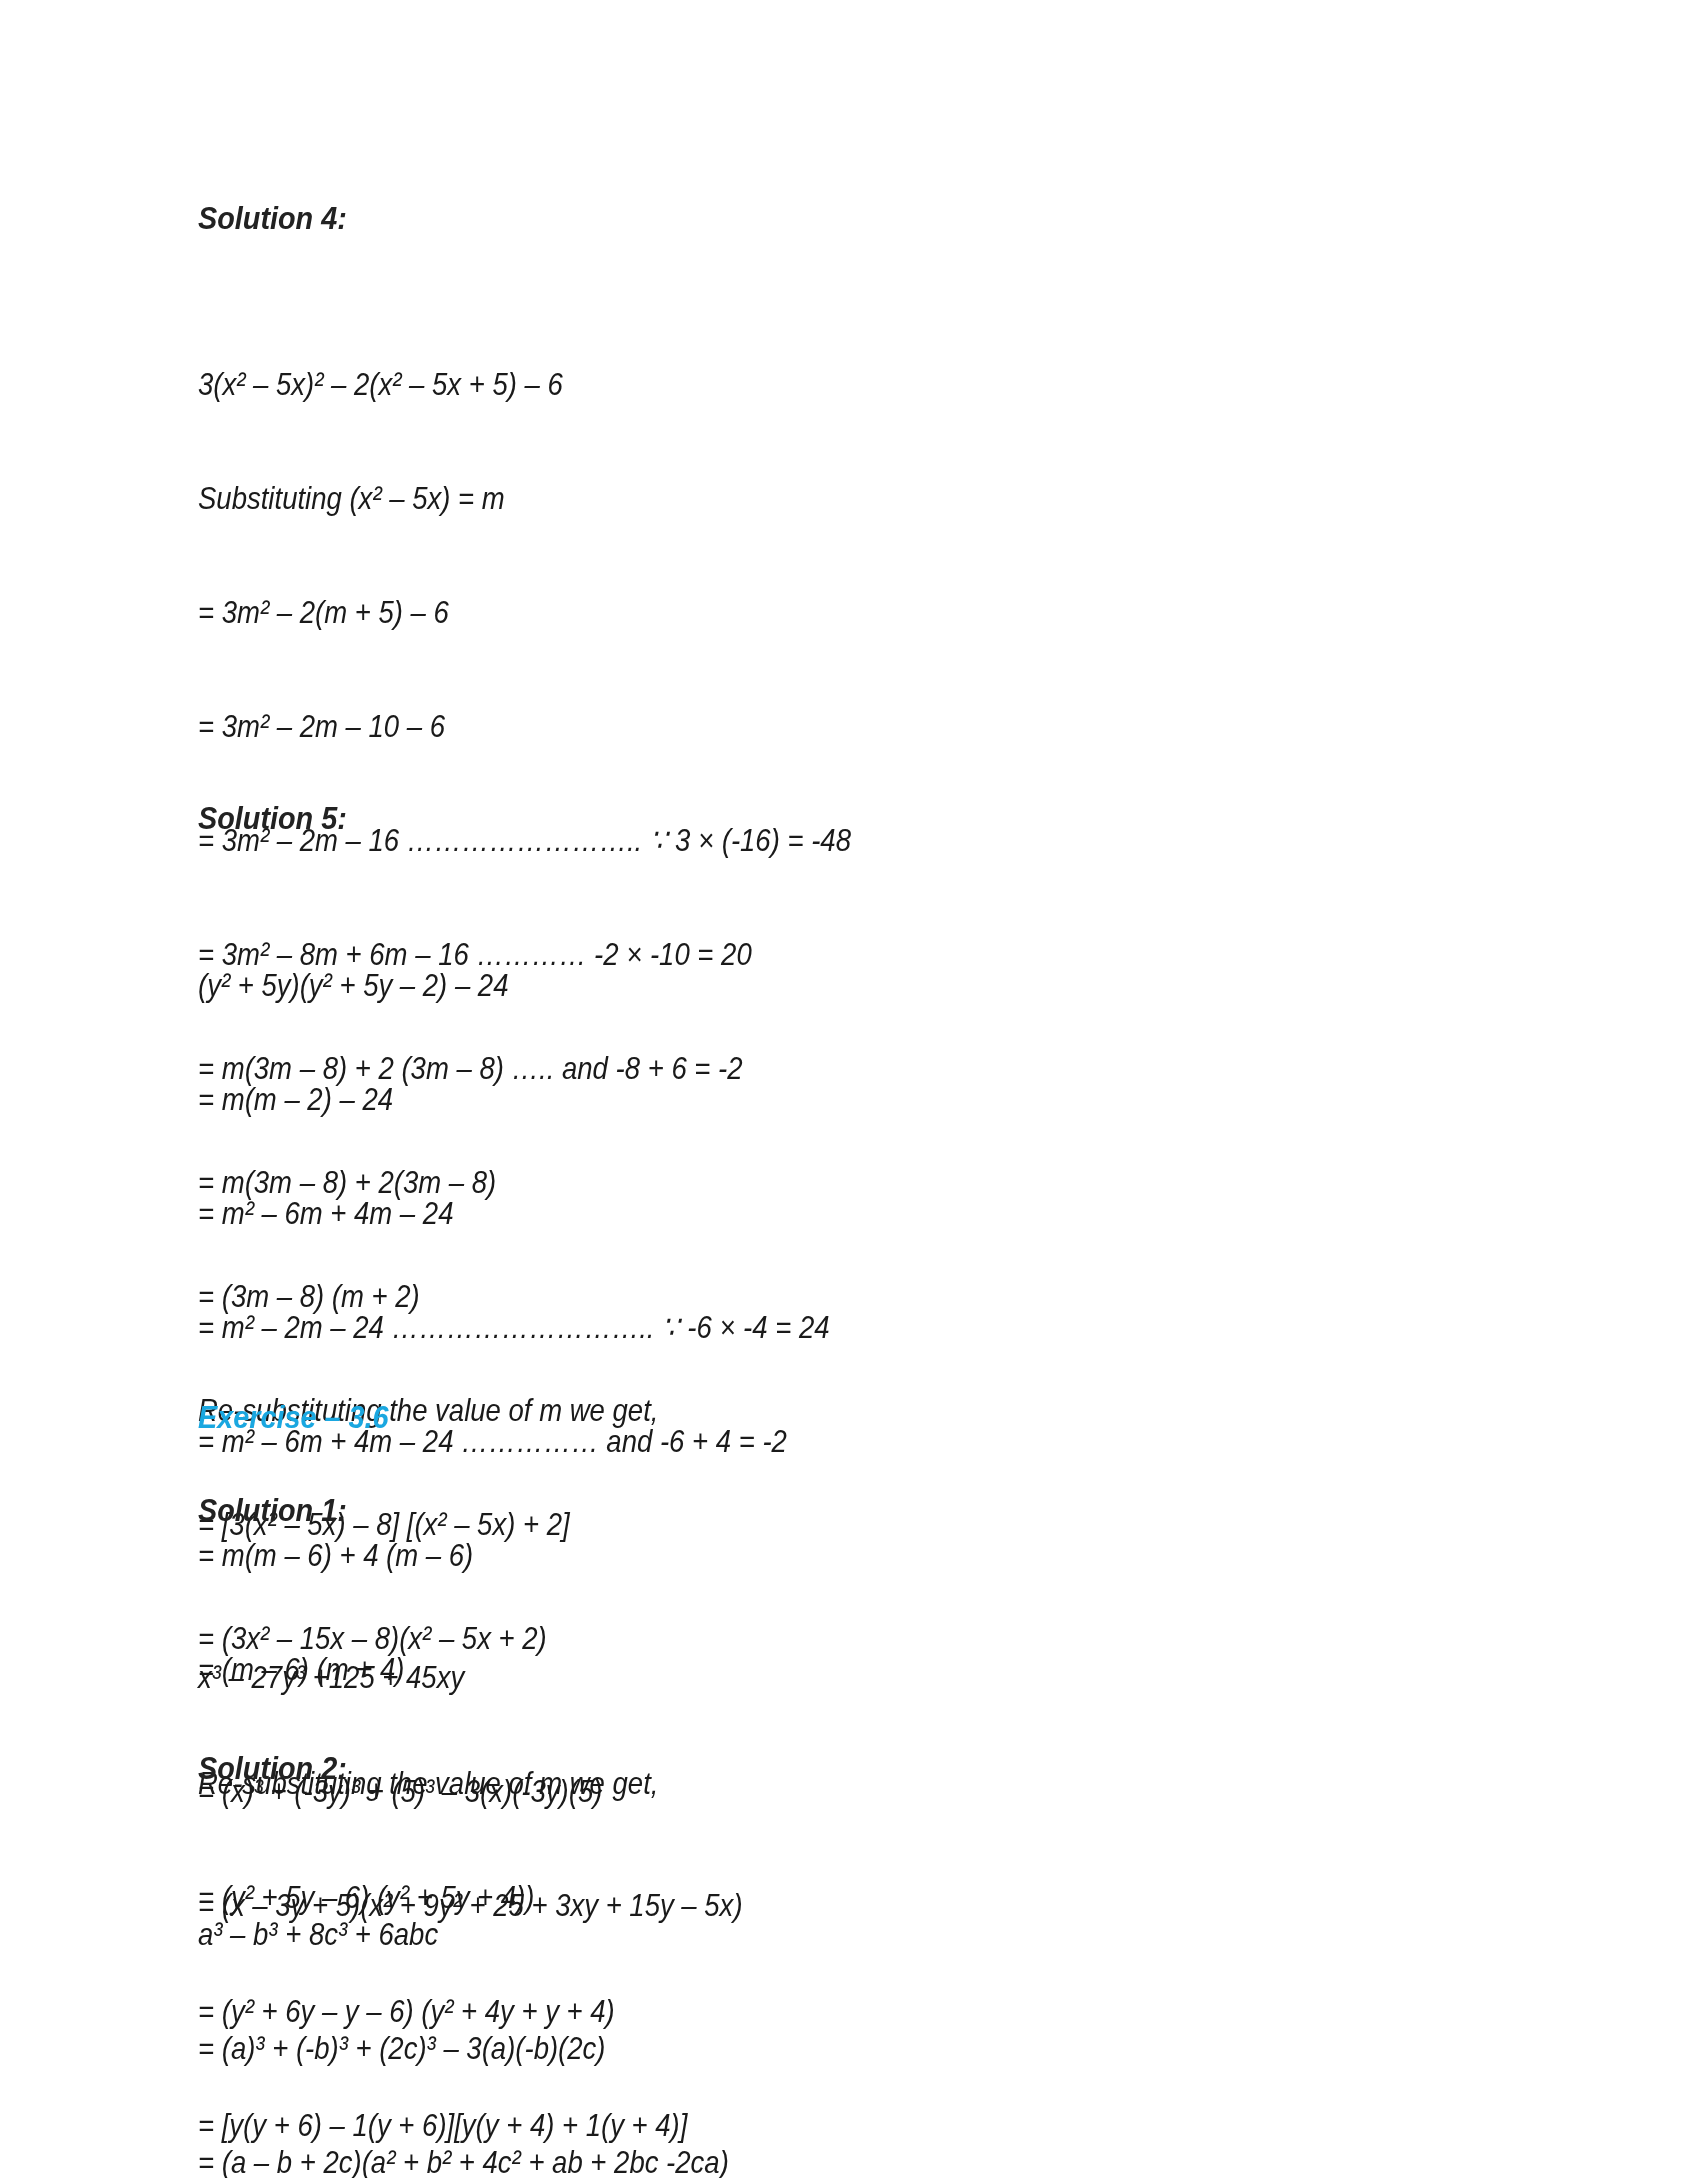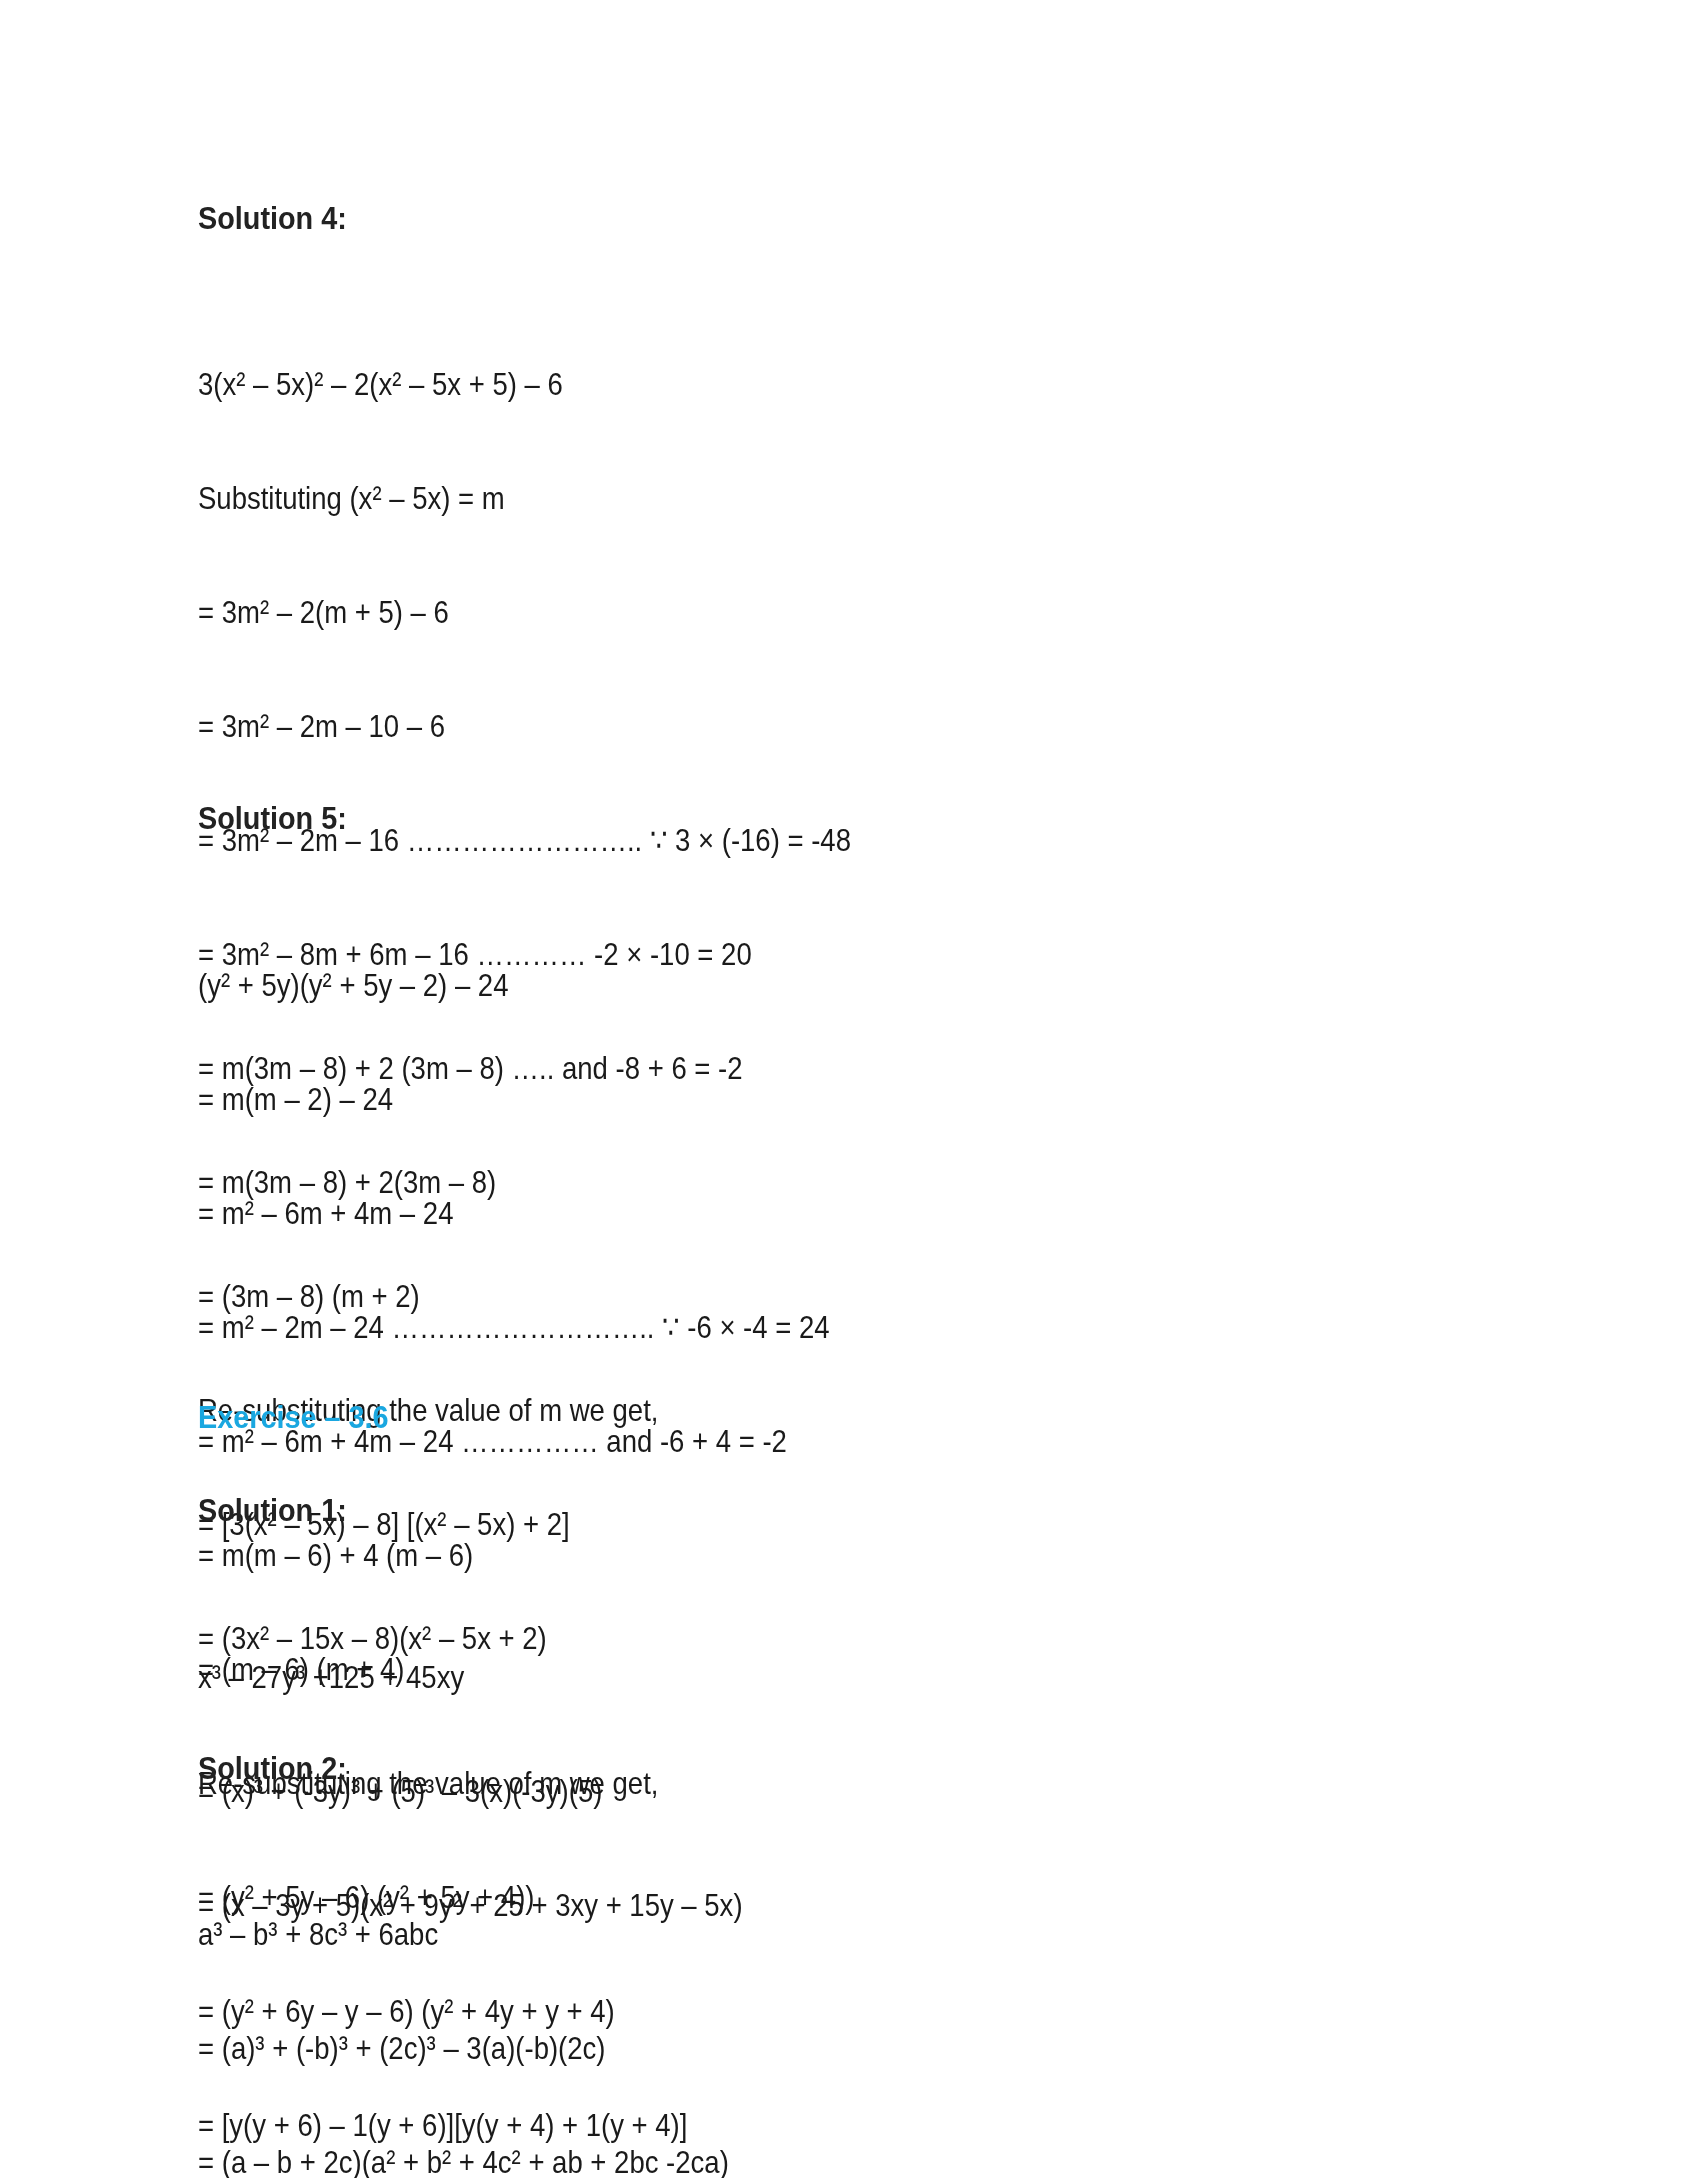--- a/index.html
+++ b/index.html
@@ -1,18 +1,18 @@
 <!DOCTYPE html>
 <html><head>
 <meta charset="utf-8">
 <style>
   html, body { margin: 0; padding: 0; background: #ffffff; }
   body { width: 1683px; height: 2178px; position: relative; overflow: hidden;
          font-family: "Liberation Sans", sans-serif; color: #1a1a1a; }
-  .page { position: absolute; left: 0; top: 0; width: 1683px; height: 2178px; }
+  .page { position: absolute; left: 0; top: 0; width: 1683px; height: 2178px; font-style: italic; }
   .block { position: absolute; left: 198px; transform-origin: left top; }
   .heading { font-weight: bold; font-size: 32px; line-height: 38px; color: #222; transform: scaleX(0.9); transform-origin: left top; }
   .exercise { font-weight: bold; font-size: 32px; line-height: 38px; color: #1aa7e0; transform: scaleX(0.9); transform-origin: left top; }
   .lines { font-size: 32px; line-height: 38px; transform: scaleX(0.86); transform-origin: left top; white-space: pre; }
   .line { display: block; height: 38px; }
 </style>
 </head>
 <body>
 
 <div class="page">

